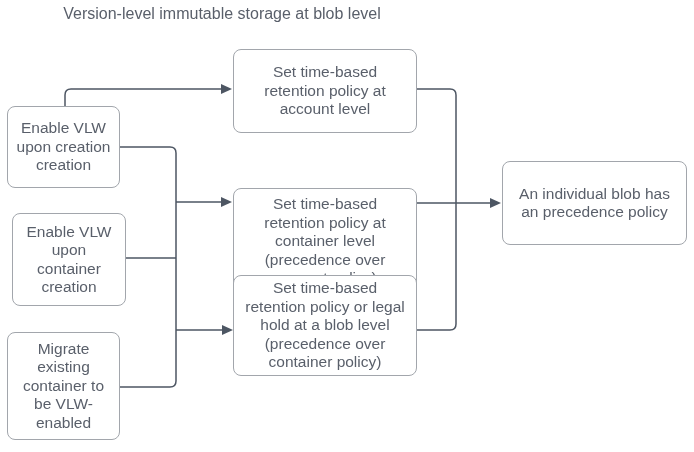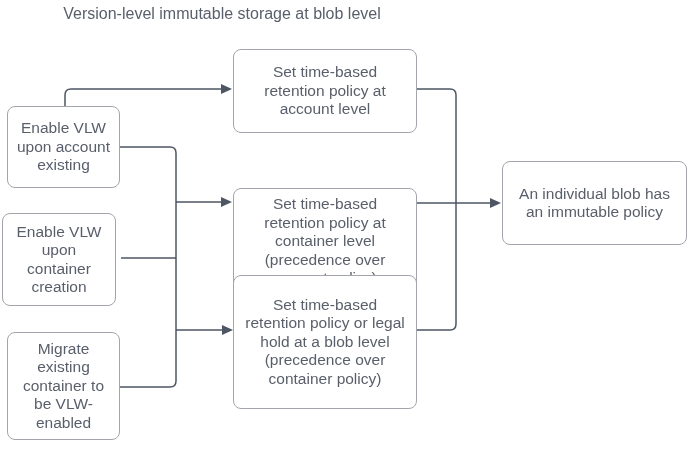--- a/index.html
+++ b/index.html
@@ -40,25 +40,25 @@
     border:1px solid var(--node-border);
     border-radius:8px;
     color:var(--text);
     font-size:15.5px;
     line-height:18.5px;
     display:flex;align-items:center;justify-content:center;
     text-align:center;
   }
   .node span{display:block;width:100%;}
   .l1{left:7px;top:106px;width:113px;height:82px;padding:0 6px;}
-  .l2{left:2px;top:213px;width:114px;height:93px;padding:0 6px;}
+  .l2{left:12px;top:213px;width:114px;height:93px;padding:0 6px;}
   .l3{left:7px;top:332px;width:113px;height:108px;padding:0 6px;}
   .m1{left:233px;top:49px;width:184px;height:84px;padding:8px 7px;text-align:center;}
   .m2{left:233px;top:148px;width:184px;height:107px;padding:0 7px;margin-top:40px;}
-  .m3{left:233px;top:275px;width:184px;height:134px;padding:0 7px;}
+  .m3{left:233px;top:275px;width:184px;height:101px;padding:0 7px;}
   .r1{left:502px;top:161px;width:185px;height:84px;padding:0 12px;}
 </style>
 </head>
 <body>
 
 <div class="canvas">
 
   <div class="title">Version-level immutable storage at blob level</div>
 
   <svg class="connectors" viewBox="0 0 694 452" xmlns="http://www.w3.org/2000/svg">
@@ -76,34 +76,34 @@
     <path d="M 176 330 L 223 330"></path>
     <polygon points="233,330 222,325 222,335"></polygon>
 
     <path d="M 417 89 L 450 89 Q 456 89 456 95 L 456 324 Q 456 330 450 330 L 417 330"></path>
 
     <path d="M 417 203 L 491 203"></path>
     <polygon points="501,203 490,198 490,208"></polygon>
   </svg>
 
   <div class="node l1">
-    <span>Enable VLW upon account existing</span>
+    <span>Enable VLW upon creation creation</span>
   </div>
   <div class="node l2">
     <span>Enable VLW upon container creation</span>
   </div>
   <div class="node l3">
     <span>Migrate existing container to be VLW-enabled</span>
   </div>
   <div class="node m1">
     <span>Set time-based retention policy at account level</span>
   </div>
   <div class="node m2">
     <span>Set time-based retention policy at container level (precedence over account policy)</span>
   </div>
   <div class="node m3">
     <span>Set time-based retention policy or legal hold at a blob level (precedence over container policy)</span>
   </div>
   <div class="node r1">
-    <span>An individual blob has an immutable policy</span>
+    <span>An individual blob has an precedence policy</span>
   </div>
 
 </div>
 
 </body></html>

